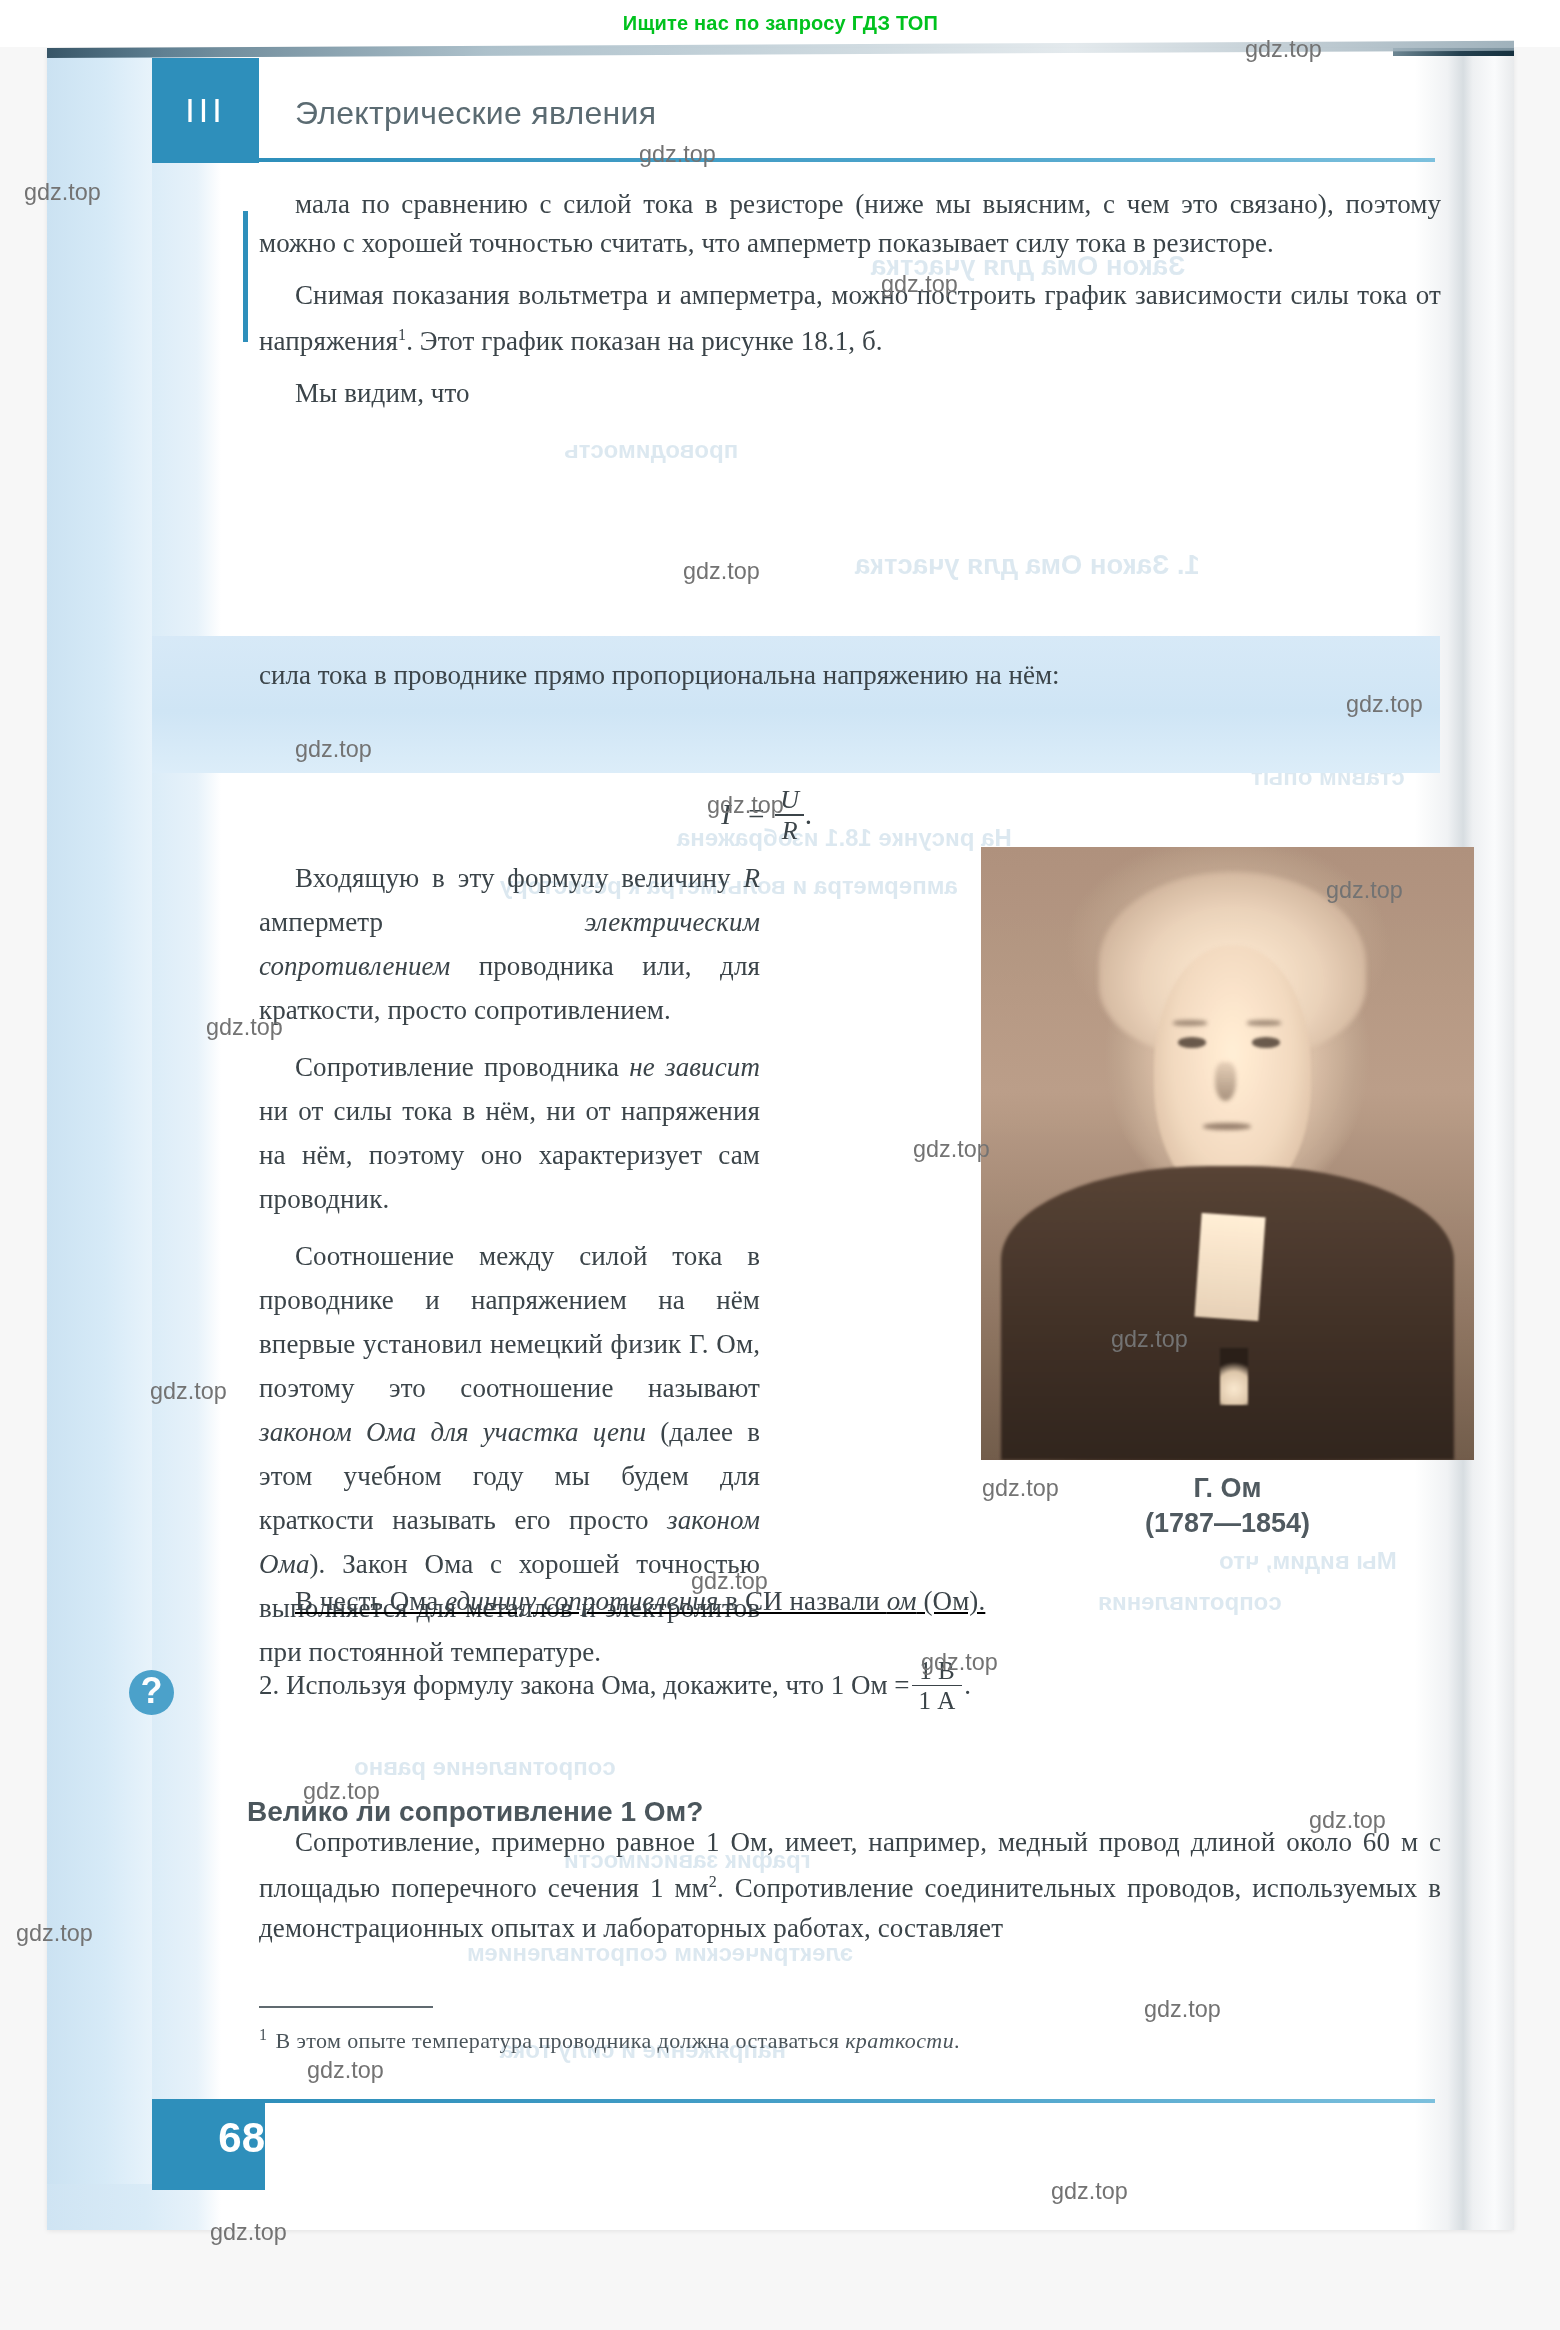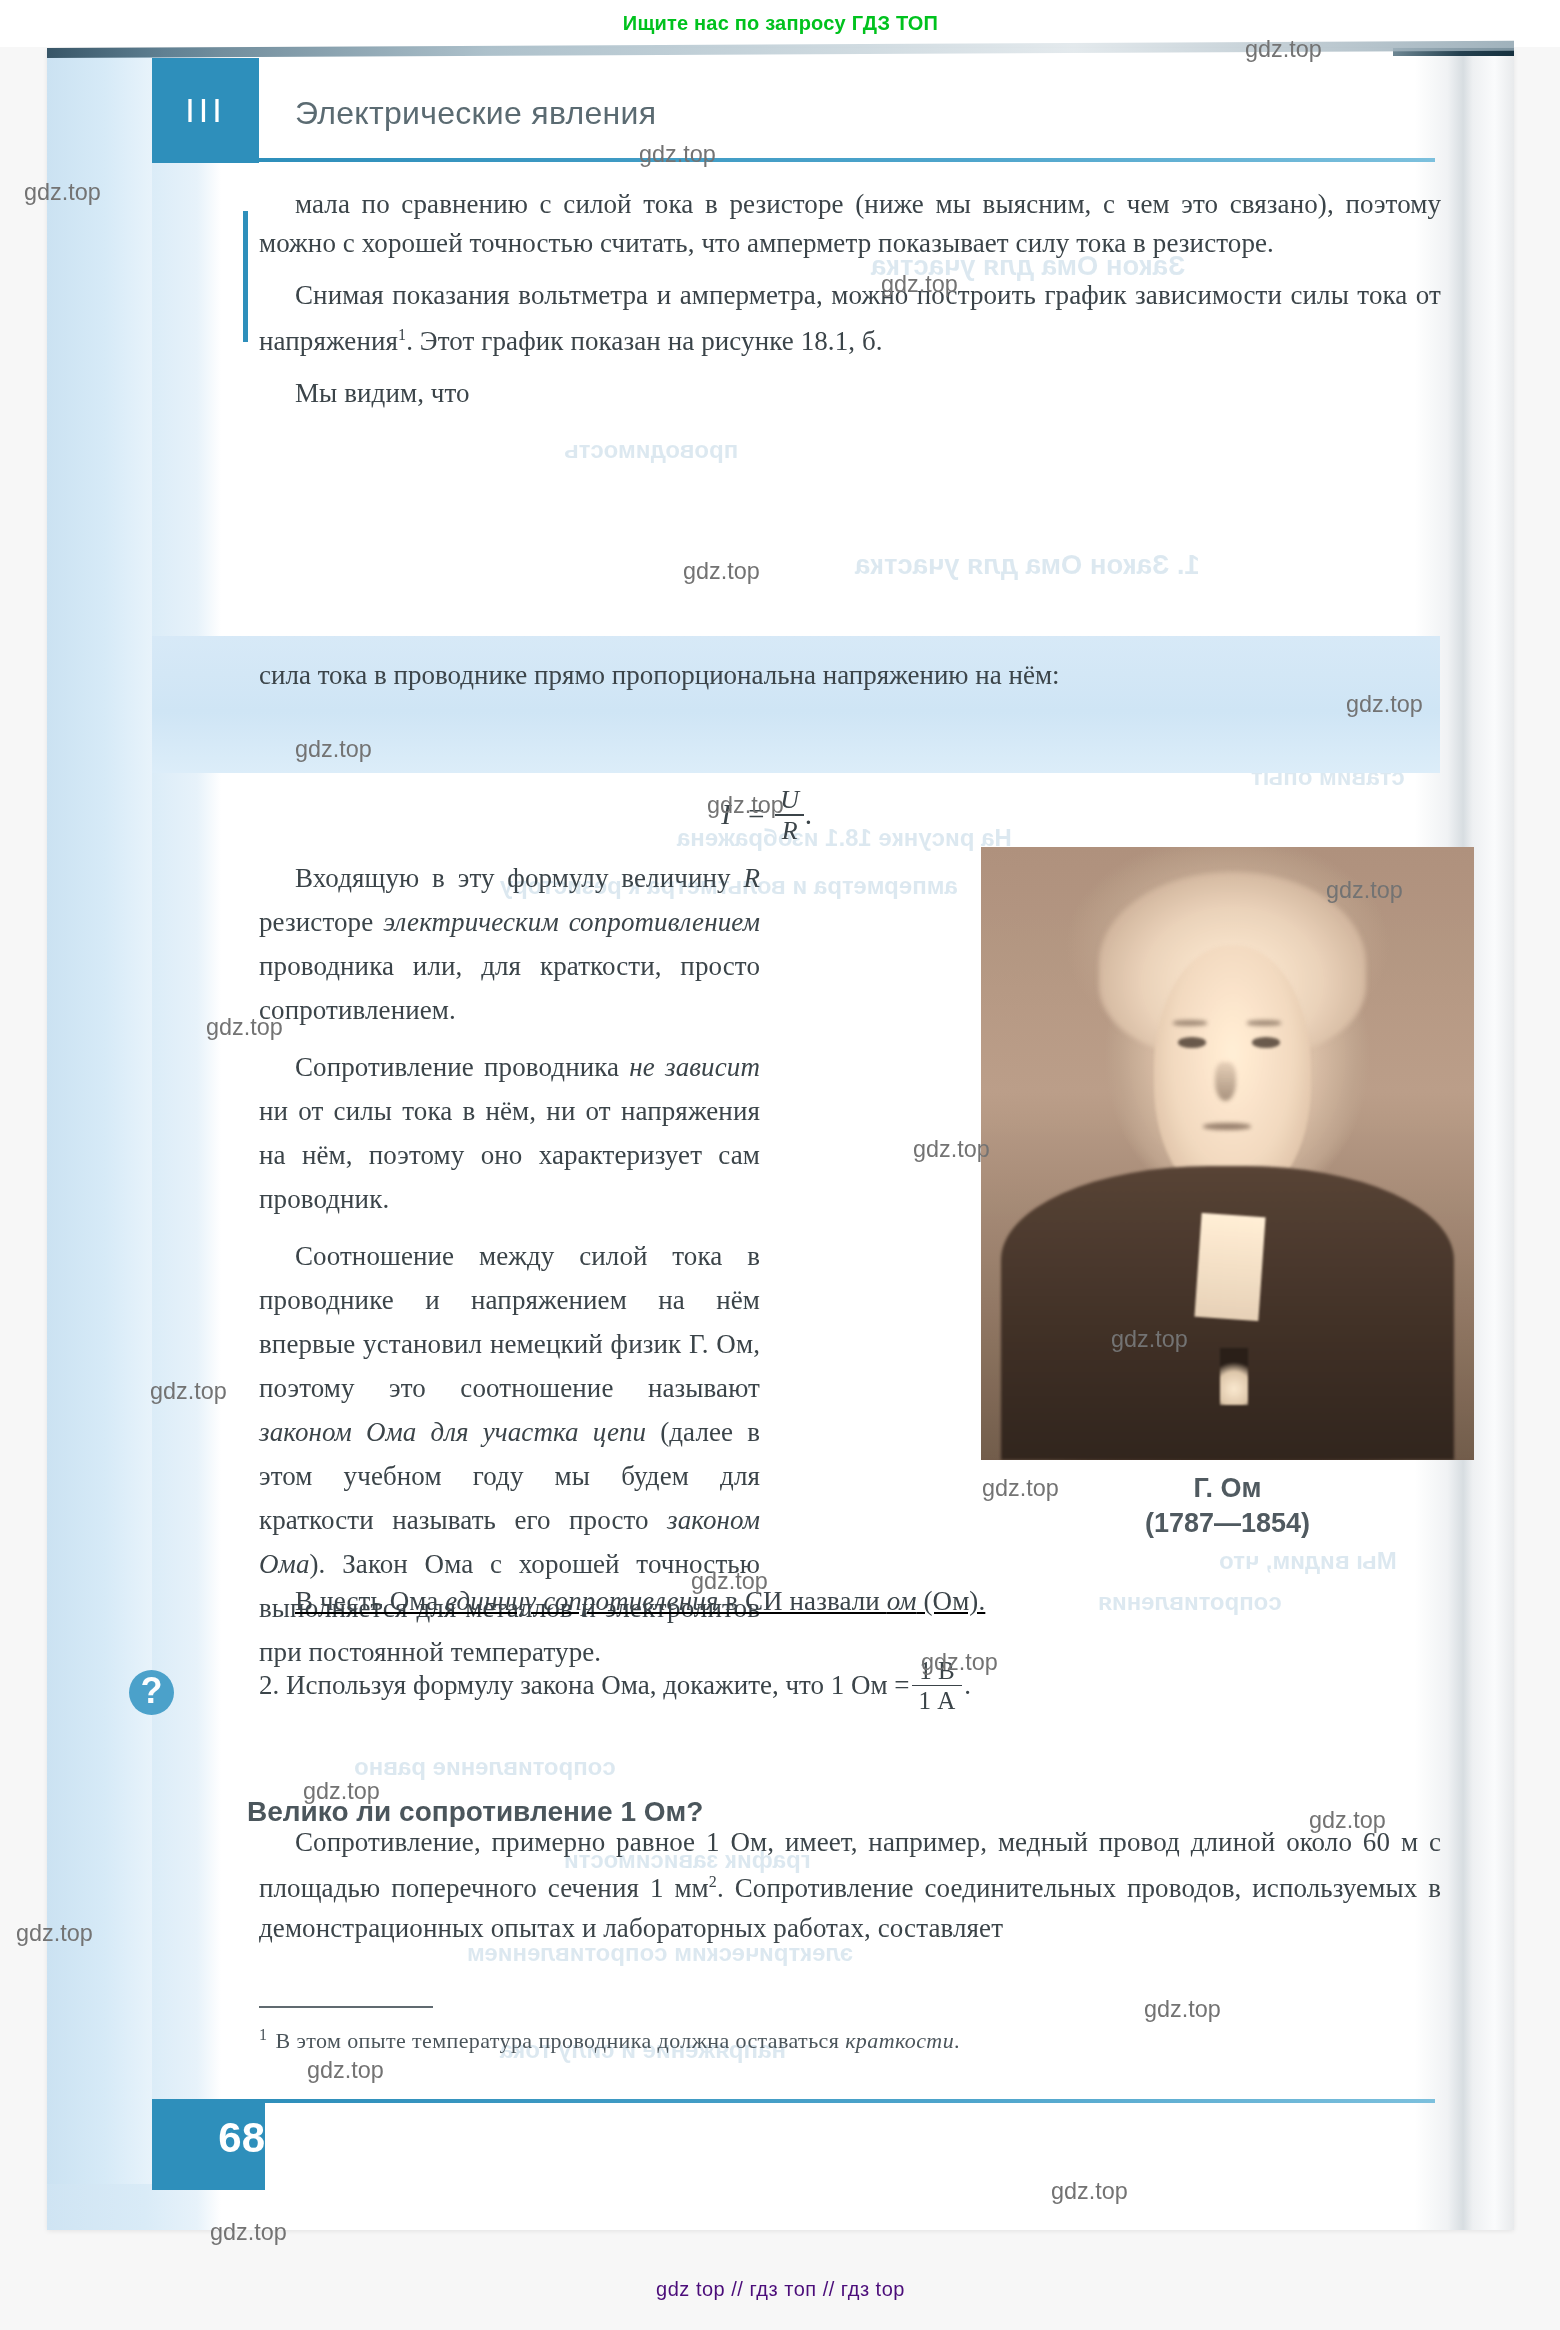--- a/index.html
+++ b/index.html
@@ -442,21 +442,21 @@
     <div class="formula" style="top:740px;">
       <span>I</span>
       <span style="margin:0 8px;">=</span><span class="frac">
           <span class="num">U</span>
           <span class="bar"></span>
           <span class="den">R</span>
         </span><span>.</span>
     </div>
 
     <div class="wrap-col" style="left:212px;top:808px;">
-      <p class="body"><span>Входящую в эту формулу величину </span><span class="it">R</span><span> резисторе </span><span class="it">электрическим сопротивлением</span><span> проводника или, для краткости, просто сопротивлением.</span></p>
+      <p class="body"><span>Входящую в эту формулу величину </span><span class="it">R</span><span> амперметр </span><span class="it">электрическим сопротивлением</span><span> проводника или, для краткости, просто сопротивлением.</span></p>
       <p class="body"><span>Сопротивление проводника </span><span class="it">не зависит</span><span> ни от силы тока в нём, ни от напряжения на нём, поэтому оно характеризует сам проводник.</span></p>
       <p class="body"><span>Соотношение между силой тока в проводнике и напряжением на нём впервые установил немецкий физик Г. Ом, поэтому это соотношение называют </span><span class="it">законом Ома для участка цепи</span><span> (далее в этом учебном году мы будем для краткости называть его просто </span><span class="it">законом Ома</span><span>). Закон Ома с хорошей точностью выполняется для металлов и электролитов при постоянной температуре.</span></p>
     </div>
 
     <div class="portrait-box" style="left:934px;top:799px;">
       <div class="portrait">
         <div class="p-hair"></div>
         <div class="p-face"></div>
         <div class="p-brow-l"></div>
         <div class="p-brow-r"></div>
@@ -526,18 +526,15 @@
       <div class="wm" style="left: 921px; top: 1649px;">gdz.top</div>
       <div class="wm" style="left: 303px; top: 1778px;">gdz.top</div>
       <div class="wm" style="left: 1309px; top: 1807px;">gdz.top</div>
       <div class="wm" style="left: 16px; top: 1920px;">gdz.top</div>
       <div class="wm" style="left: 1144px; top: 1996px;">gdz.top</div>
       <div class="wm" style="left: 307px; top: 2057px;">gdz.top</div>
       <div class="wm" style="left: 210px; top: 2219px;">gdz.top</div>
       <div class="wm" style="left: 1051px; top: 2178px;">gdz.top</div>
     </div>
 
-  <div class="footer-links">
-    <span>gdz top  //  гдз топ  //  гдз top</span>
-  </div>
 
 </div>
 
 
 </body></html>

